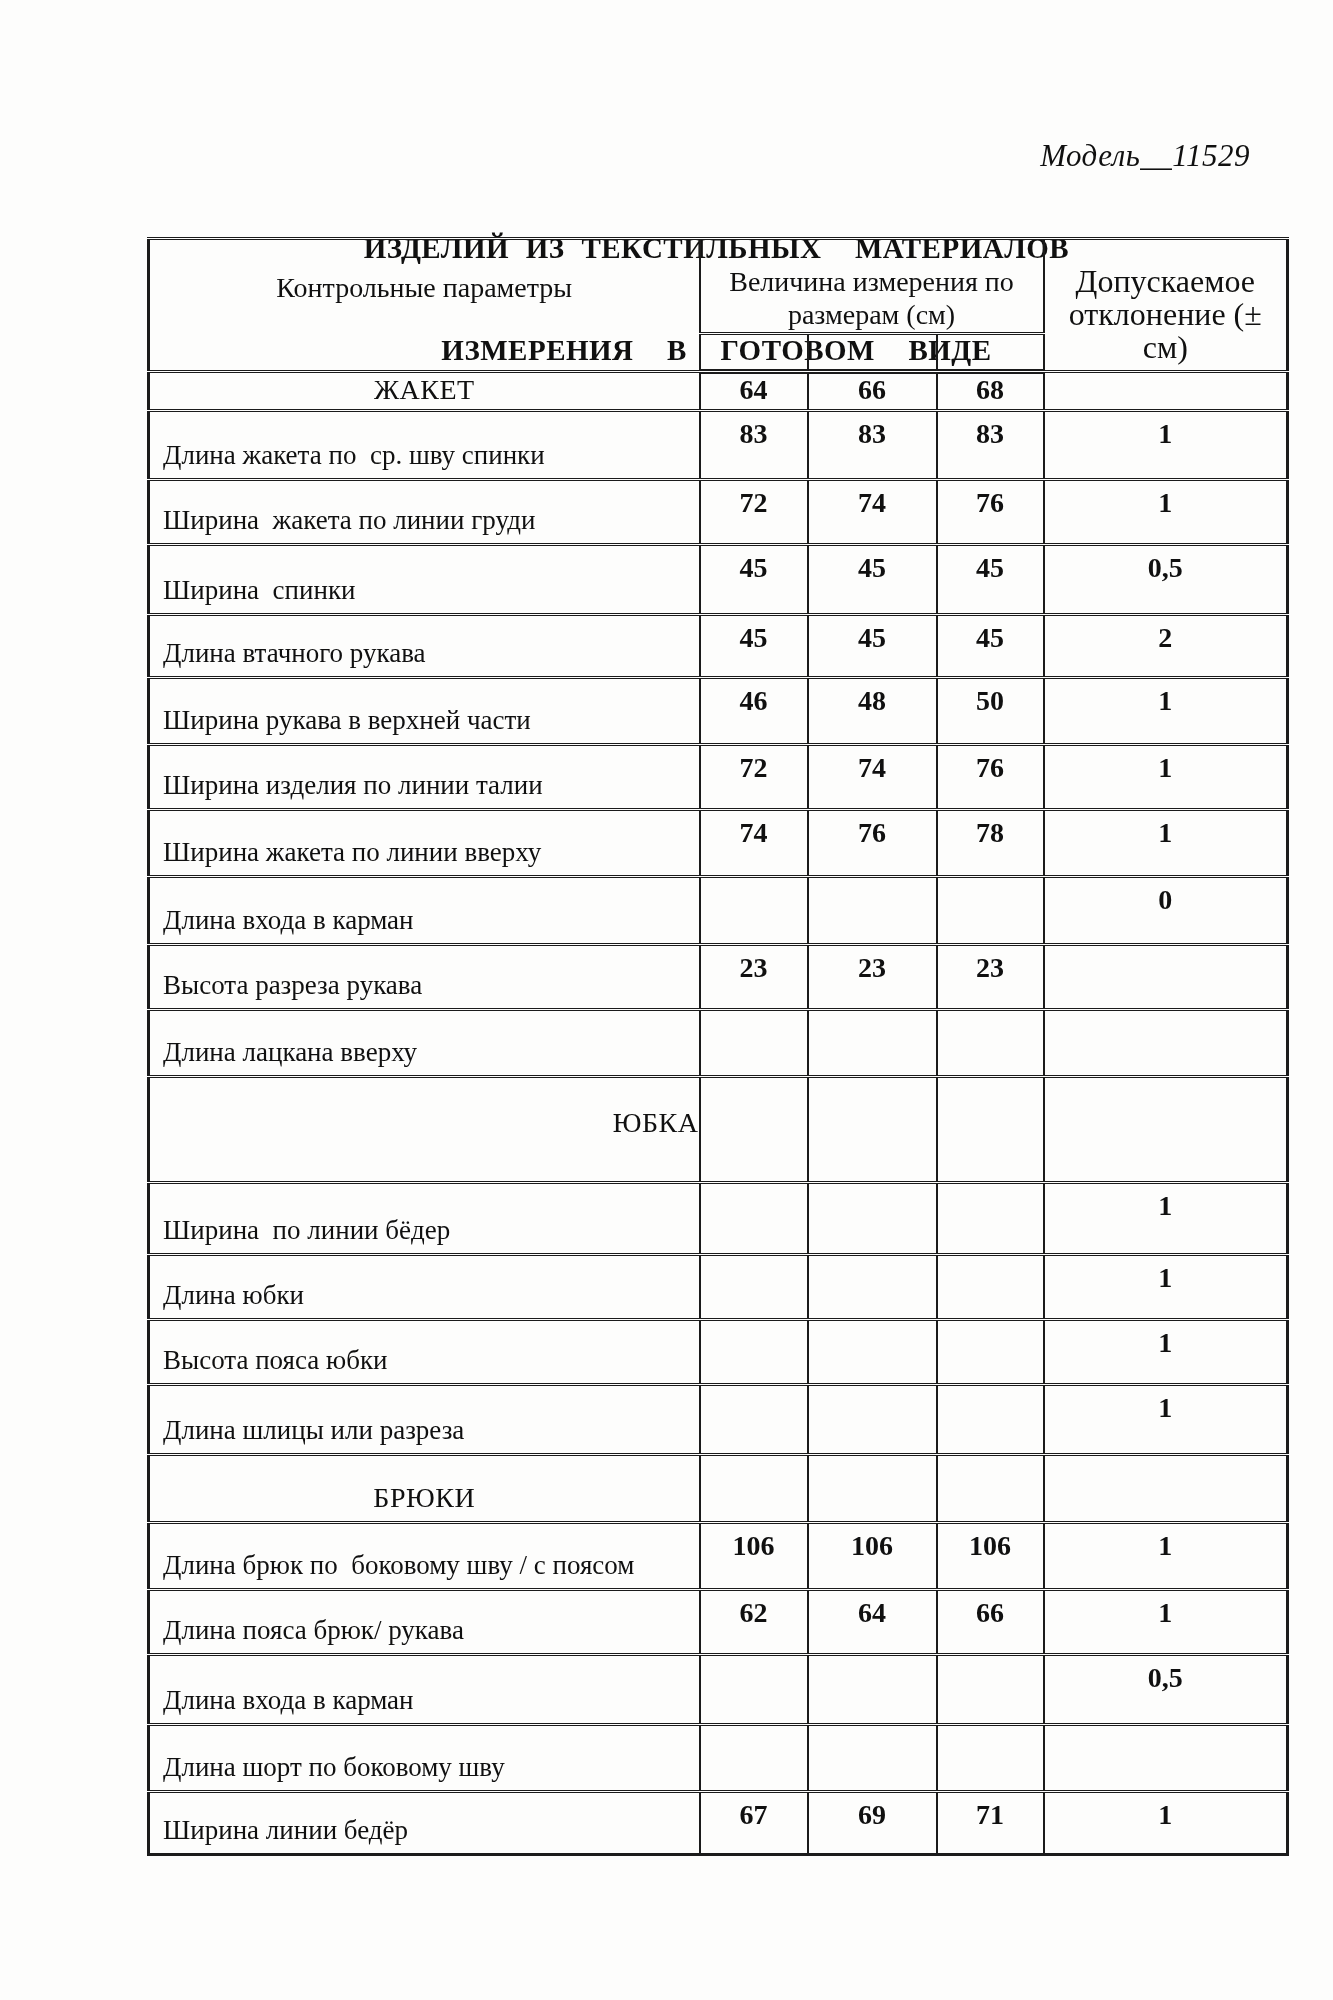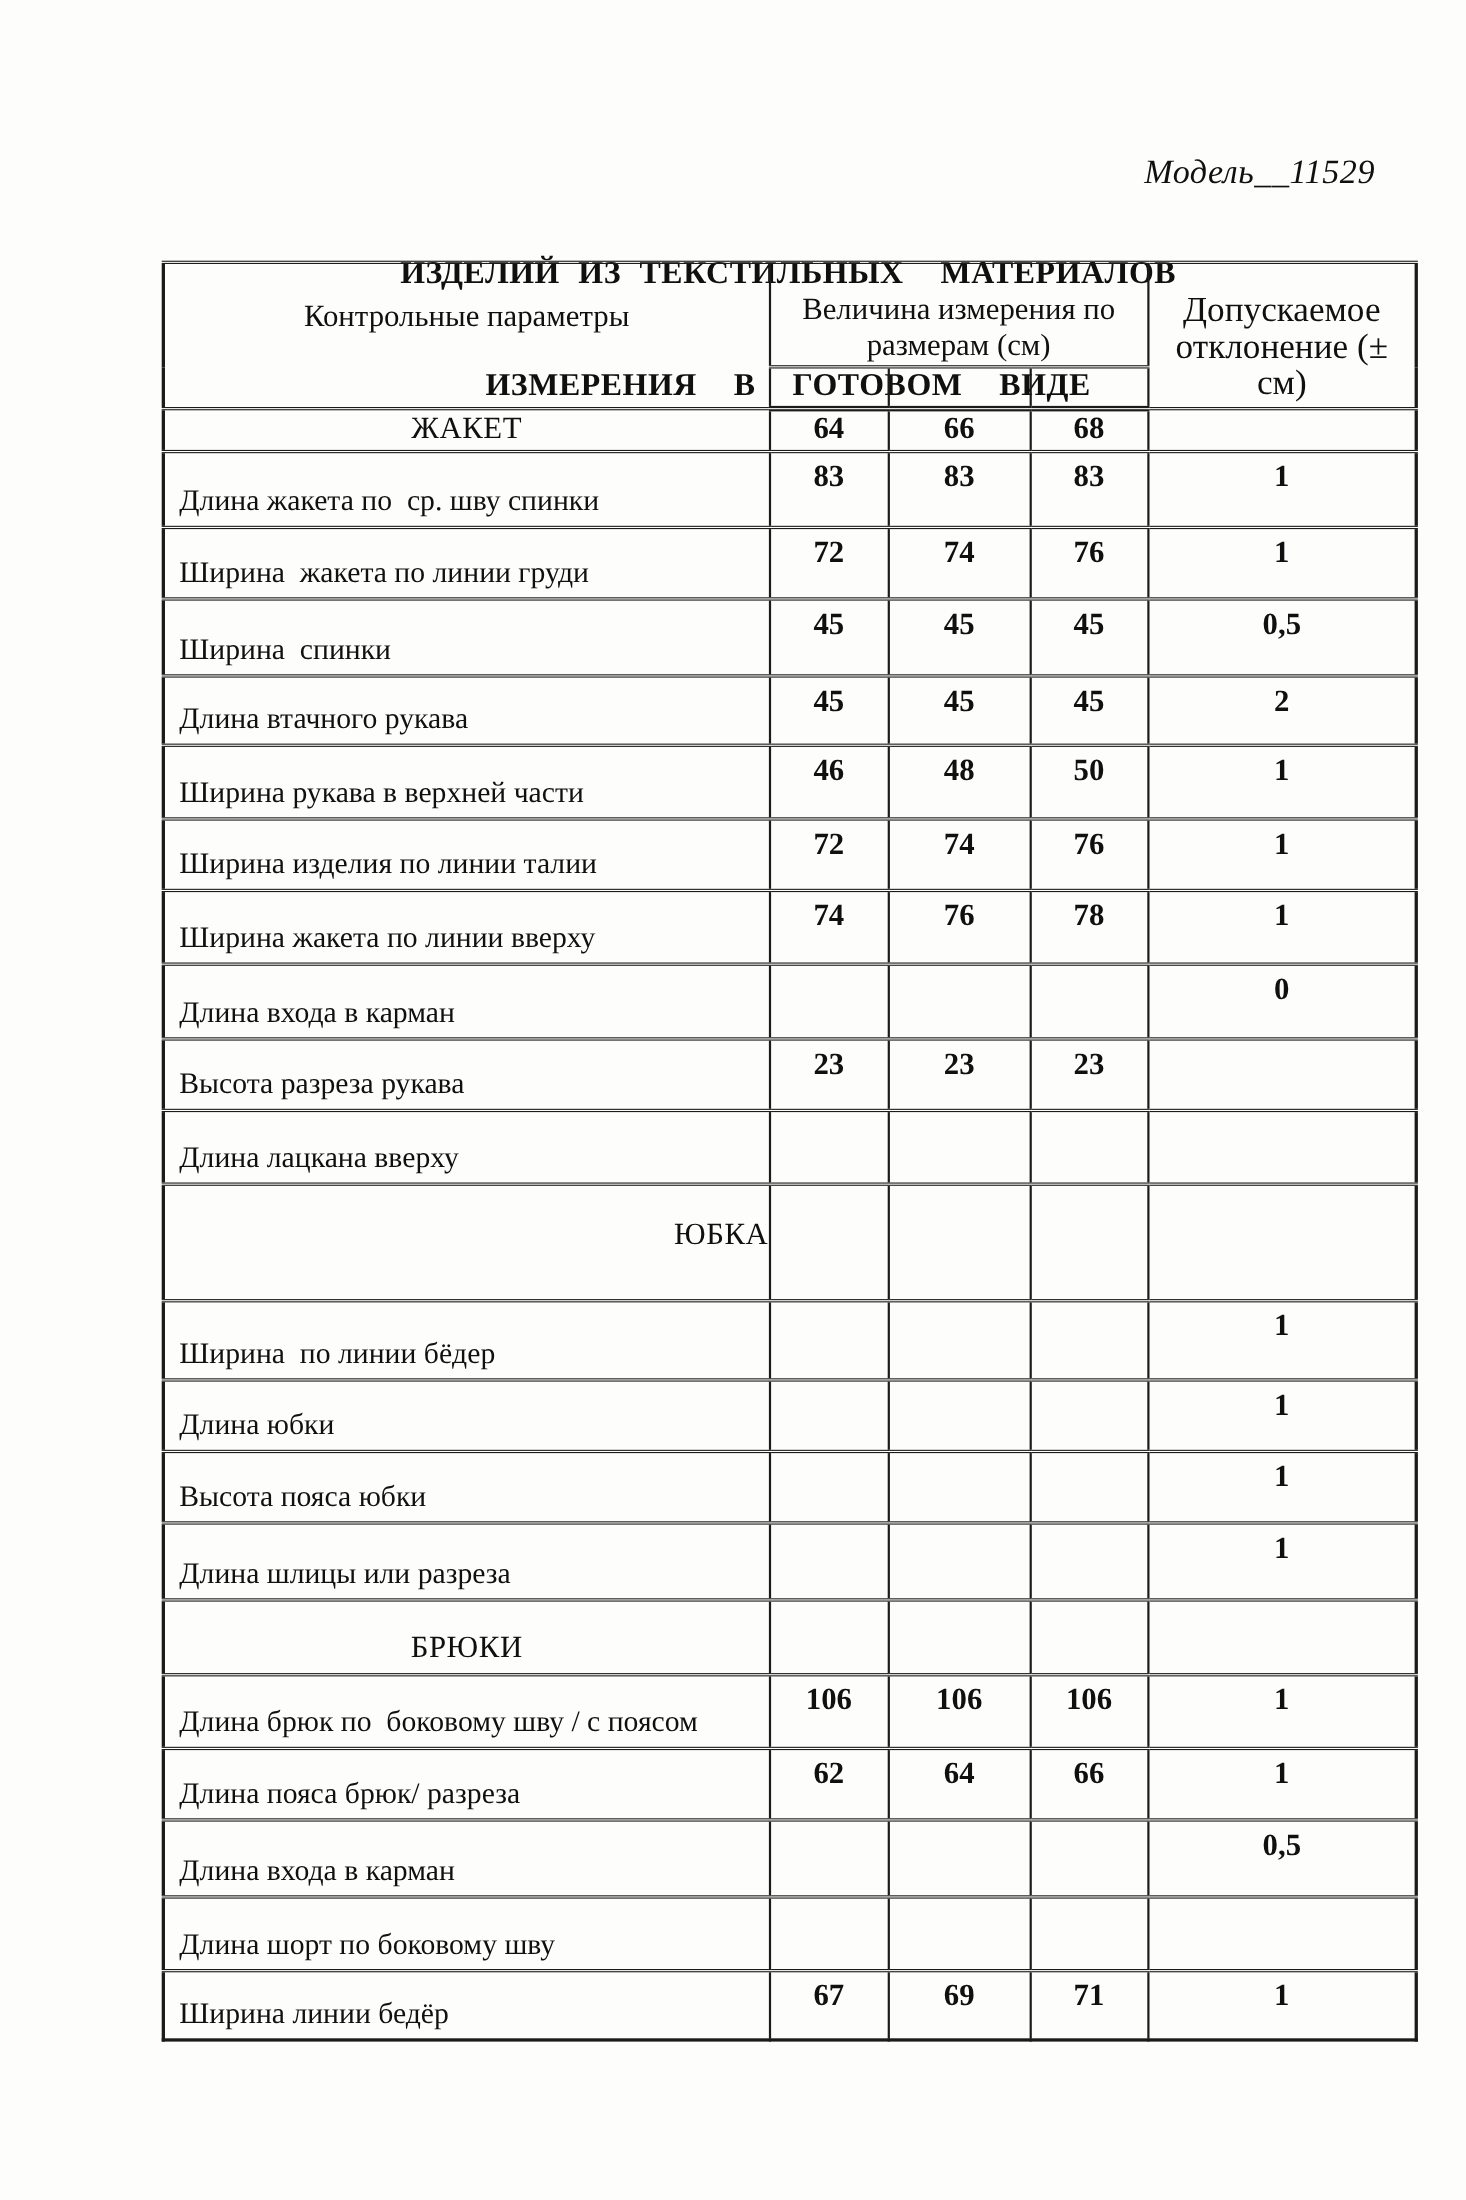--- a/index.html
+++ b/index.html
@@ -255,21 +255,21 @@
 
       <tr style="height:67px">
         <td class="c-label">Длина брюк по  боковому шву / с поясом</td>
         <td class="c-val">106</td>
         <td class="c-val">106</td>
         <td class="c-val">106</td>
         <td class="c-tol">1</td>
       </tr>
 
       <tr style="height:65px">
-        <td class="c-label">Длина пояса брюк/ разреза</td>
+        <td class="c-label">Длина пояса брюк/ рукава</td>
         <td class="c-val">62</td>
         <td class="c-val">64</td>
         <td class="c-val">66</td>
         <td class="c-tol">1</td>
       </tr>
 
       <tr style="height:70px">
         <td class="c-label">Длина входа в карман</td>
         <td class="c-val"></td>
         <td class="c-val"></td>

